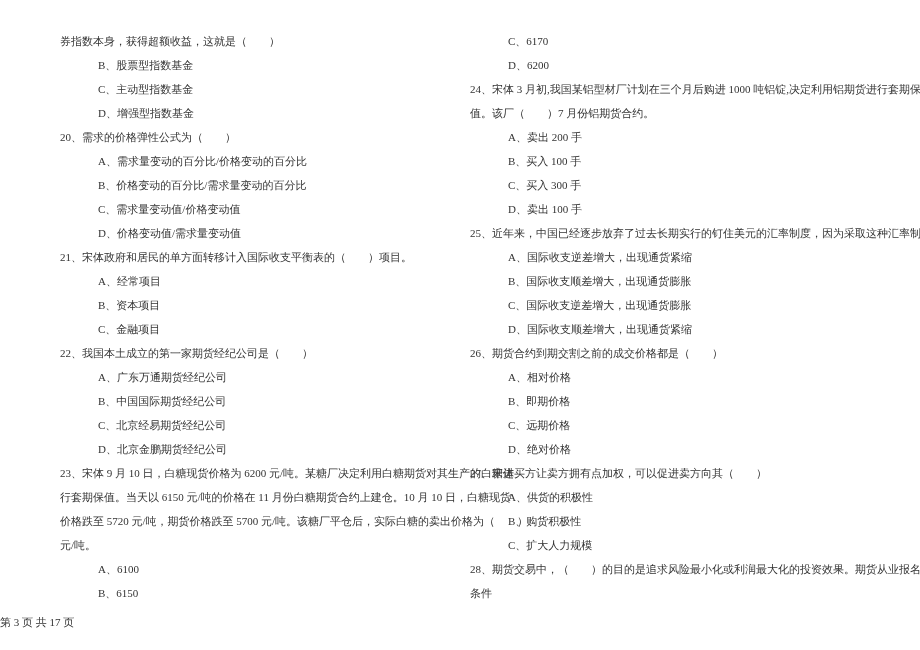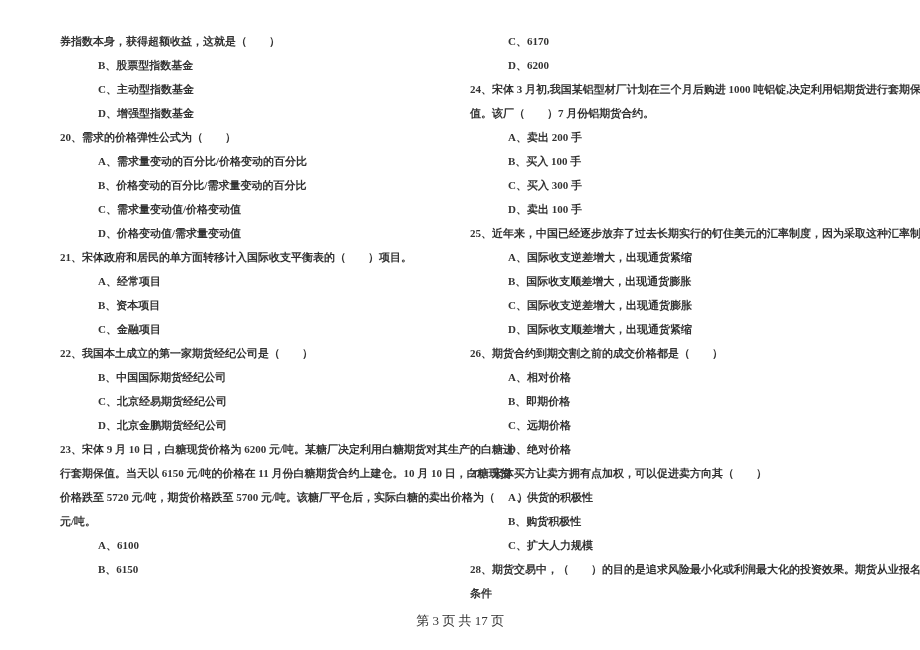--- a/index.html
+++ b/index.html
@@ -23,34 +23,32 @@
       padding: 0 50px;
     }
     .col {
       width: 50%;
       padding: 0 10px;
     }
     .line {
       line-height: 2.0;
       margin-bottom: 2px;
       white-space: nowrap;
-      font-weight: bold;
     }
     .option {
       padding-left: 38px;
     }
     .question-cont {
       padding-left: 0;
     }
     .footer {
       position: absolute;
       bottom: 20px;
       width: 100%;
-      text-align: center;
-      font-size: 13px;
+      font-size: 11px;
     }
   </style>
 </head>
 <body>
 
 <div class="columns">
   <div class="col">
     <div class="line">券指数本身，获得超额收益，这就是（　　）</div>
     <div class="line option">B、股票型指数基金</div>
     <div class="line option">C、主动型指数基金</div>
@@ -58,20 +56,21 @@
     <div class="line">20、需求的价格弹性公式为（　　）</div>
     <div class="line option">A、需求量变动的百分比/价格变动的百分比</div>
     <div class="line option">B、价格变动的百分比/需求量变动的百分比</div>
     <div class="line option">C、需求量变动值/价格变动值</div>
     <div class="line option">D、价格变动值/需求量变动值</div>
     <div class="line">21、宋体政府和居民的单方面转移计入国际收支平衡表的（　　）项目。</div>
     <div class="line option">A、经常项目</div>
     <div class="line option">B、资本项目</div>
     <div class="line option">C、金融项目</div>
     <div class="line">22、我国本土成立的第一家期货经纪公司是（　　）</div>
+    <div class="line option">A、广东万通期货经纪公司</div>
     <div class="line option">B、中国国际期货经纪公司</div>
     <div class="line option">C、北京经易期货经纪公司</div>
     <div class="line option">D、北京金鹏期货经纪公司</div>
     <div class="line">23、宋体 9 月 10 日，白糖现货价格为 6200 元/吨。某糖厂决定利用白糖期货对其生产的白糖进</div>
     <div class="line question-cont">行套期保值。当天以 6150 元/吨的价格在 11 月份白糖期货合约上建仓。10 月 10 日，白糖现货</div>
     <div class="line question-cont">价格跌至 5720 元/吨，期货价格跌至 5700 元/吨。该糖厂平仓后，实际白糖的卖出价格为（　　）</div>
     <div class="line question-cont">元/吨。</div>
     <div class="line option">A、6100</div>
     <div class="line option">B、6150</div>
   </div>

